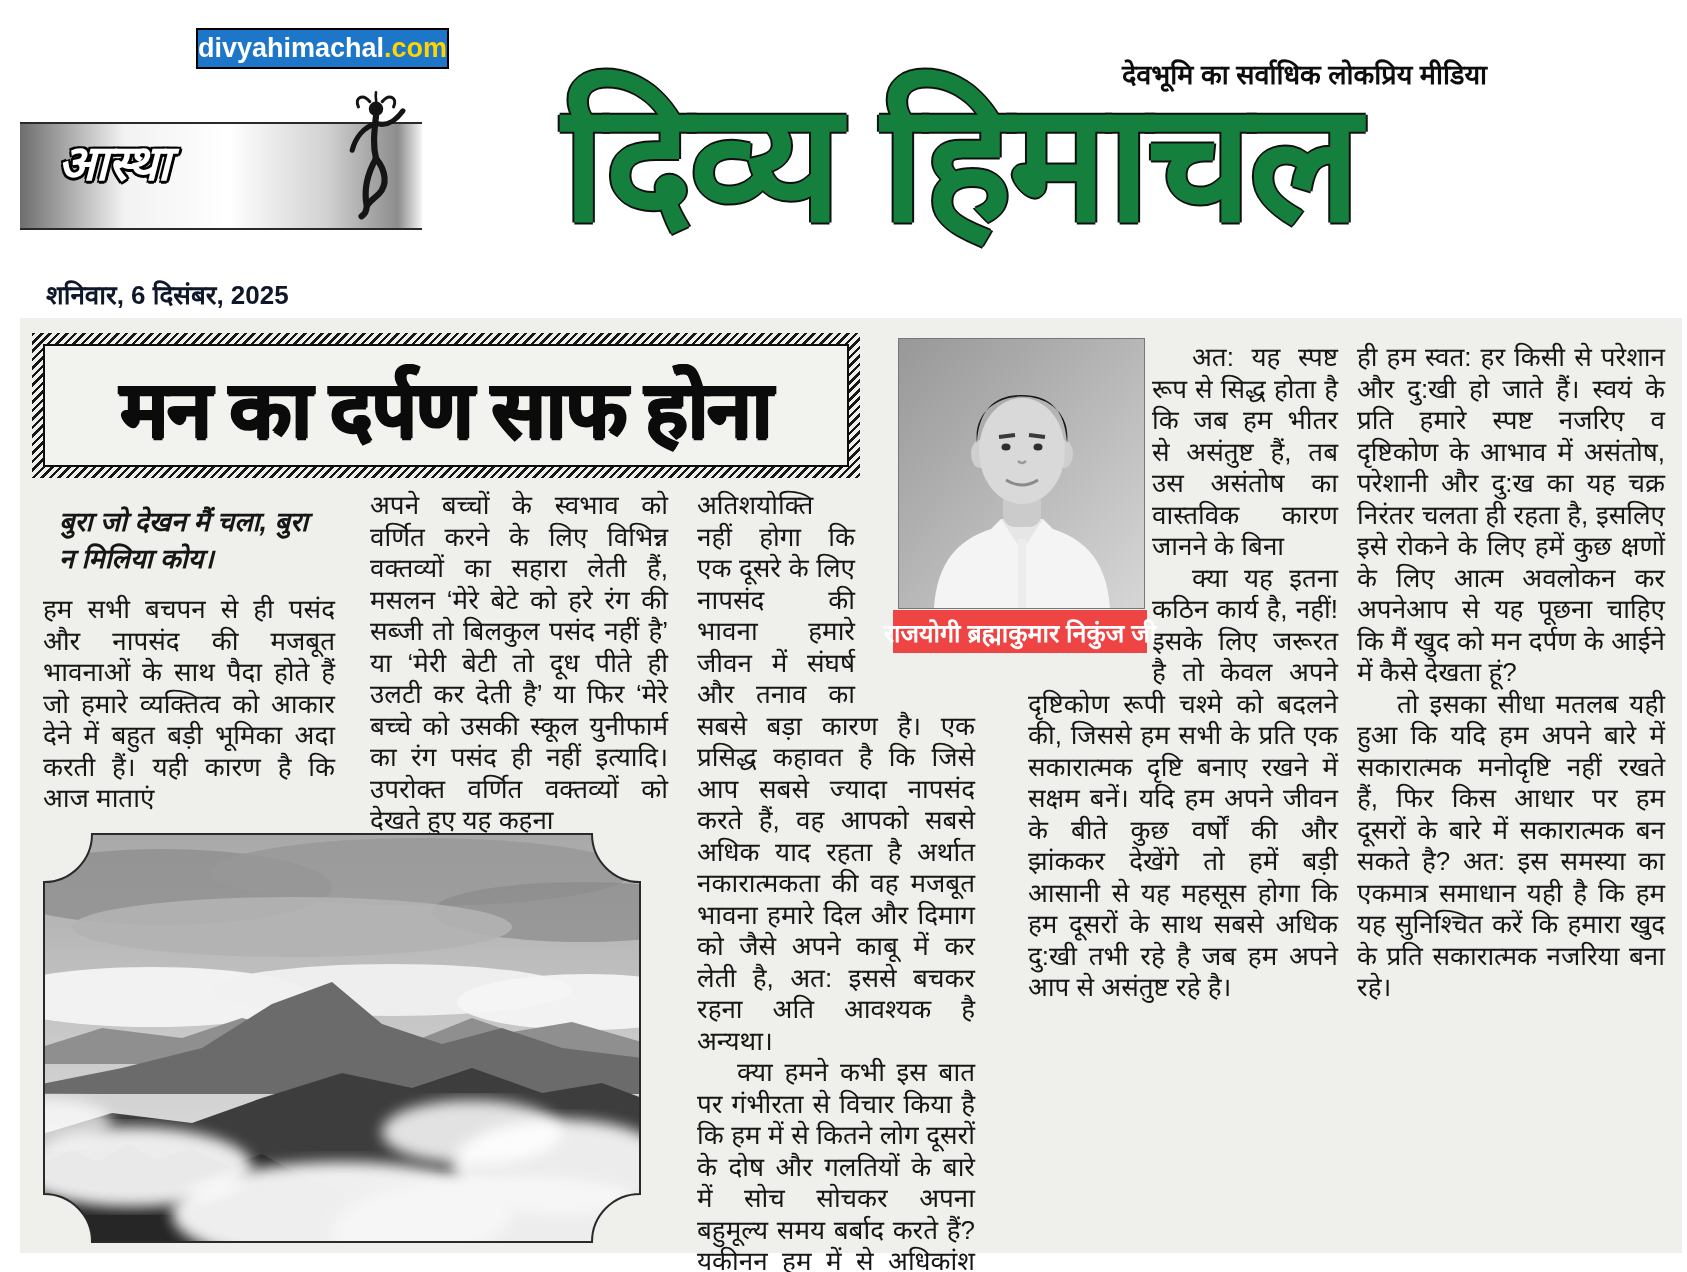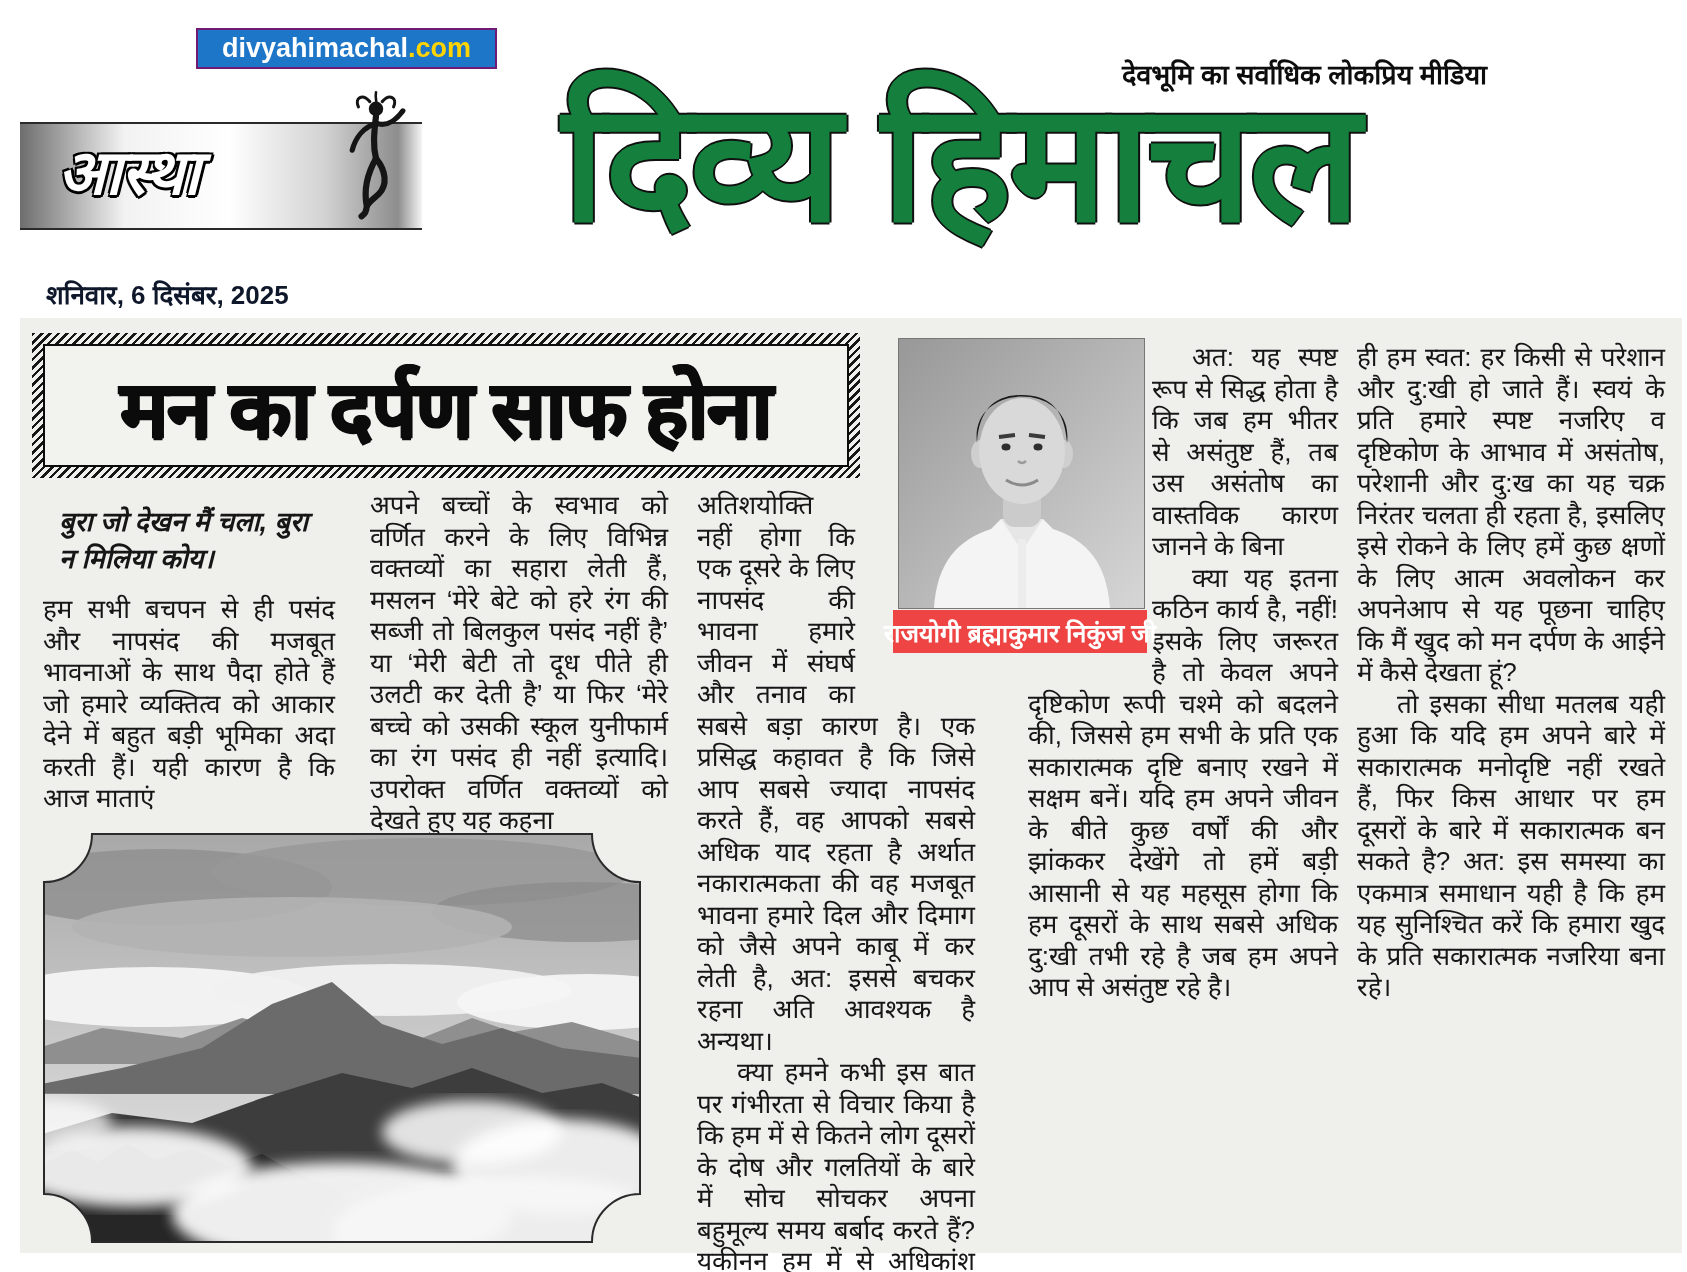--- a/index.html
+++ b/index.html
@@ -4,32 +4,32 @@
 <style>
   html,body{margin:0;padding:0;}
   body{
     width:1687px;height:1272px;position:relative;background:#ffffff;
     font-family:"Liberation Sans","DejaVu Sans",sans-serif;overflow:hidden;color:#161616;
   }
   .abs{position:absolute;}
 
   
   #site-badge{
-    left:196px;top:28px;padding:3px 24px;background:#1e76c8;border:2px solid #701a75;
+    left:196px;top:28px;padding:3px 0;background:#1e76c8;border:2px solid #000000;
     font-size:27px;font-weight:bold;color:#ffffff;letter-spacing:0;
   }
   #site-badge .tld{color:#ffd400;}
 
   #aastha-band{
     left:20px;top:122px;width:402px;height:104px;
     background:linear-gradient(90deg,#6e6e6e 0%,#f2f2f2 26%,#ffffff 52%,#d2d2d2 76%,#8d8d8d 94%,#f5f5f5 100%);
     border-top:2px solid #2a2a2a;border-bottom:2px solid #2a2a2a;
   }
   #aastha-text{
-    left:58px;top:128px;font-size:62px;font-weight:bold;font-style:italic;color:#ffffff;
+    left:58px;top:128px;font-size:49px;font-weight:bold;font-style:italic;color:#ffffff;
     text-shadow:2px 2px 0 #000,-2px -2px 0 #000,2px -2px 0 #000,-2px 2px 0 #000,0 3px 0 #000,3px 0 0 #000;
   }
   #shiva-wrap{left:345px;top:90px;width:62px;height:140px;}
 
   #masthead-title{
     left:440px;top:8px;width:1040px;height:295px;display:flex;align-items:center;justify-content:center;
     font-size:165px;font-weight:bold;color:#15803d;white-space:nowrap;letter-spacing:-3px;
     text-shadow:2px 0 0 #101010,-2px 0 0 #101010,0 2px 0 #101010,0 -2px 0 #101010;
   }
   #tagline{left:1122px;top:55px;font-size:27px;font-weight:bold;color:#0d0d0d;}

